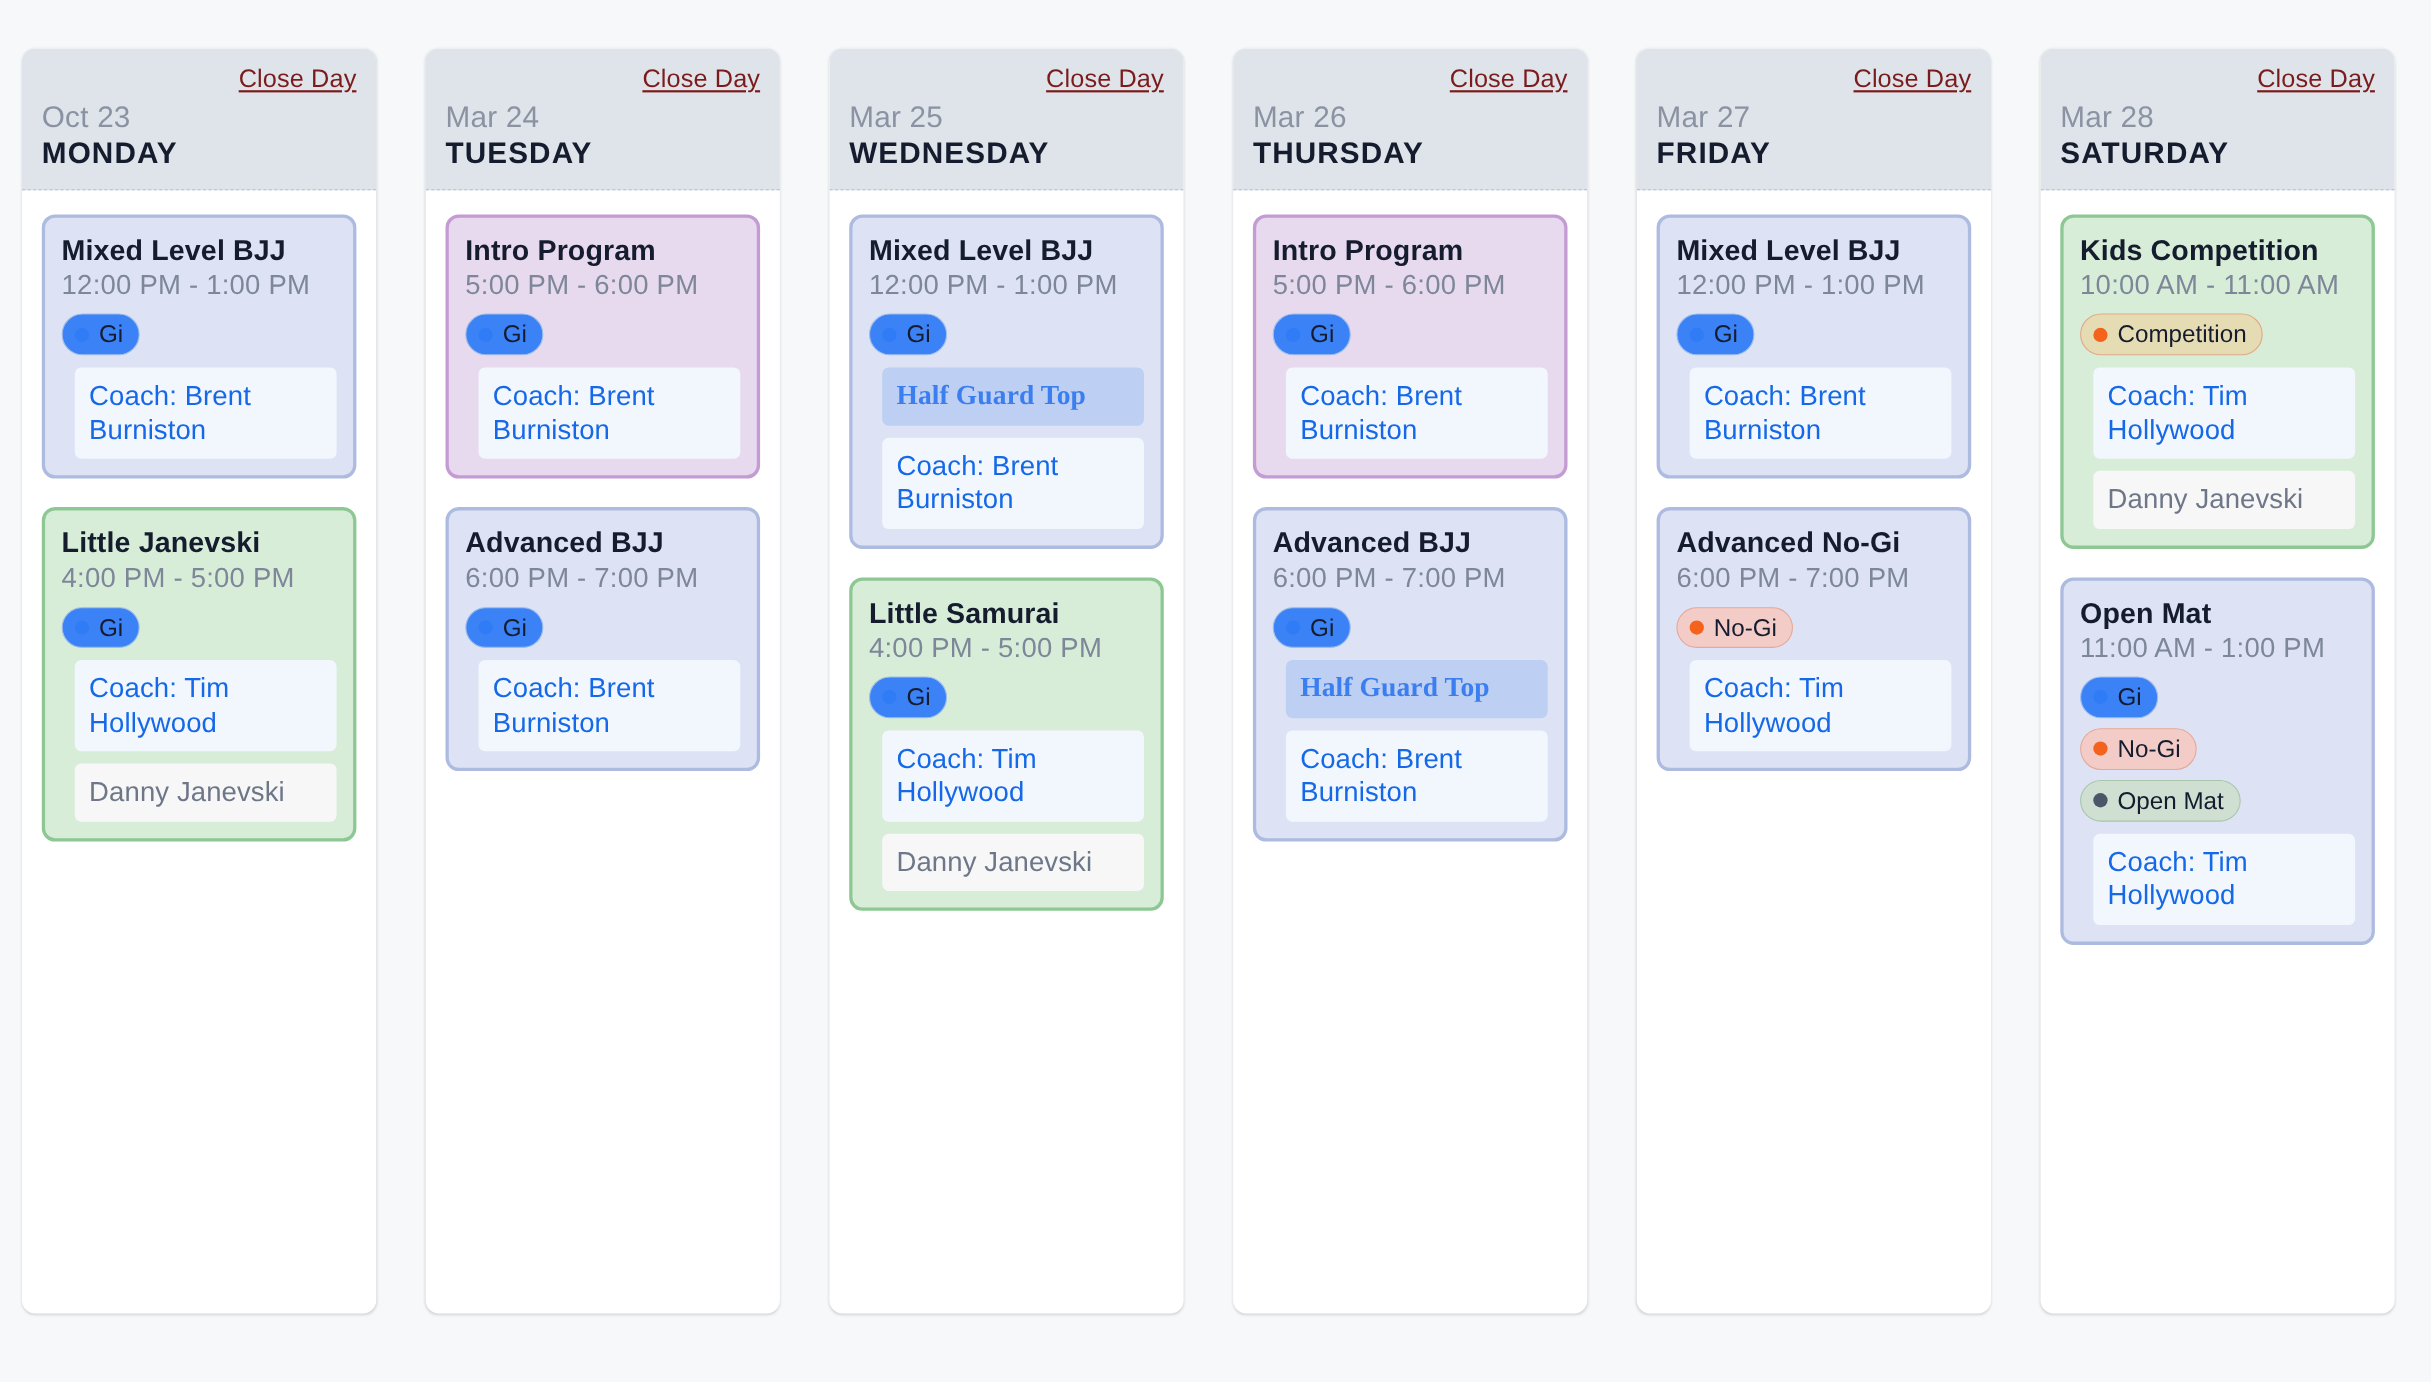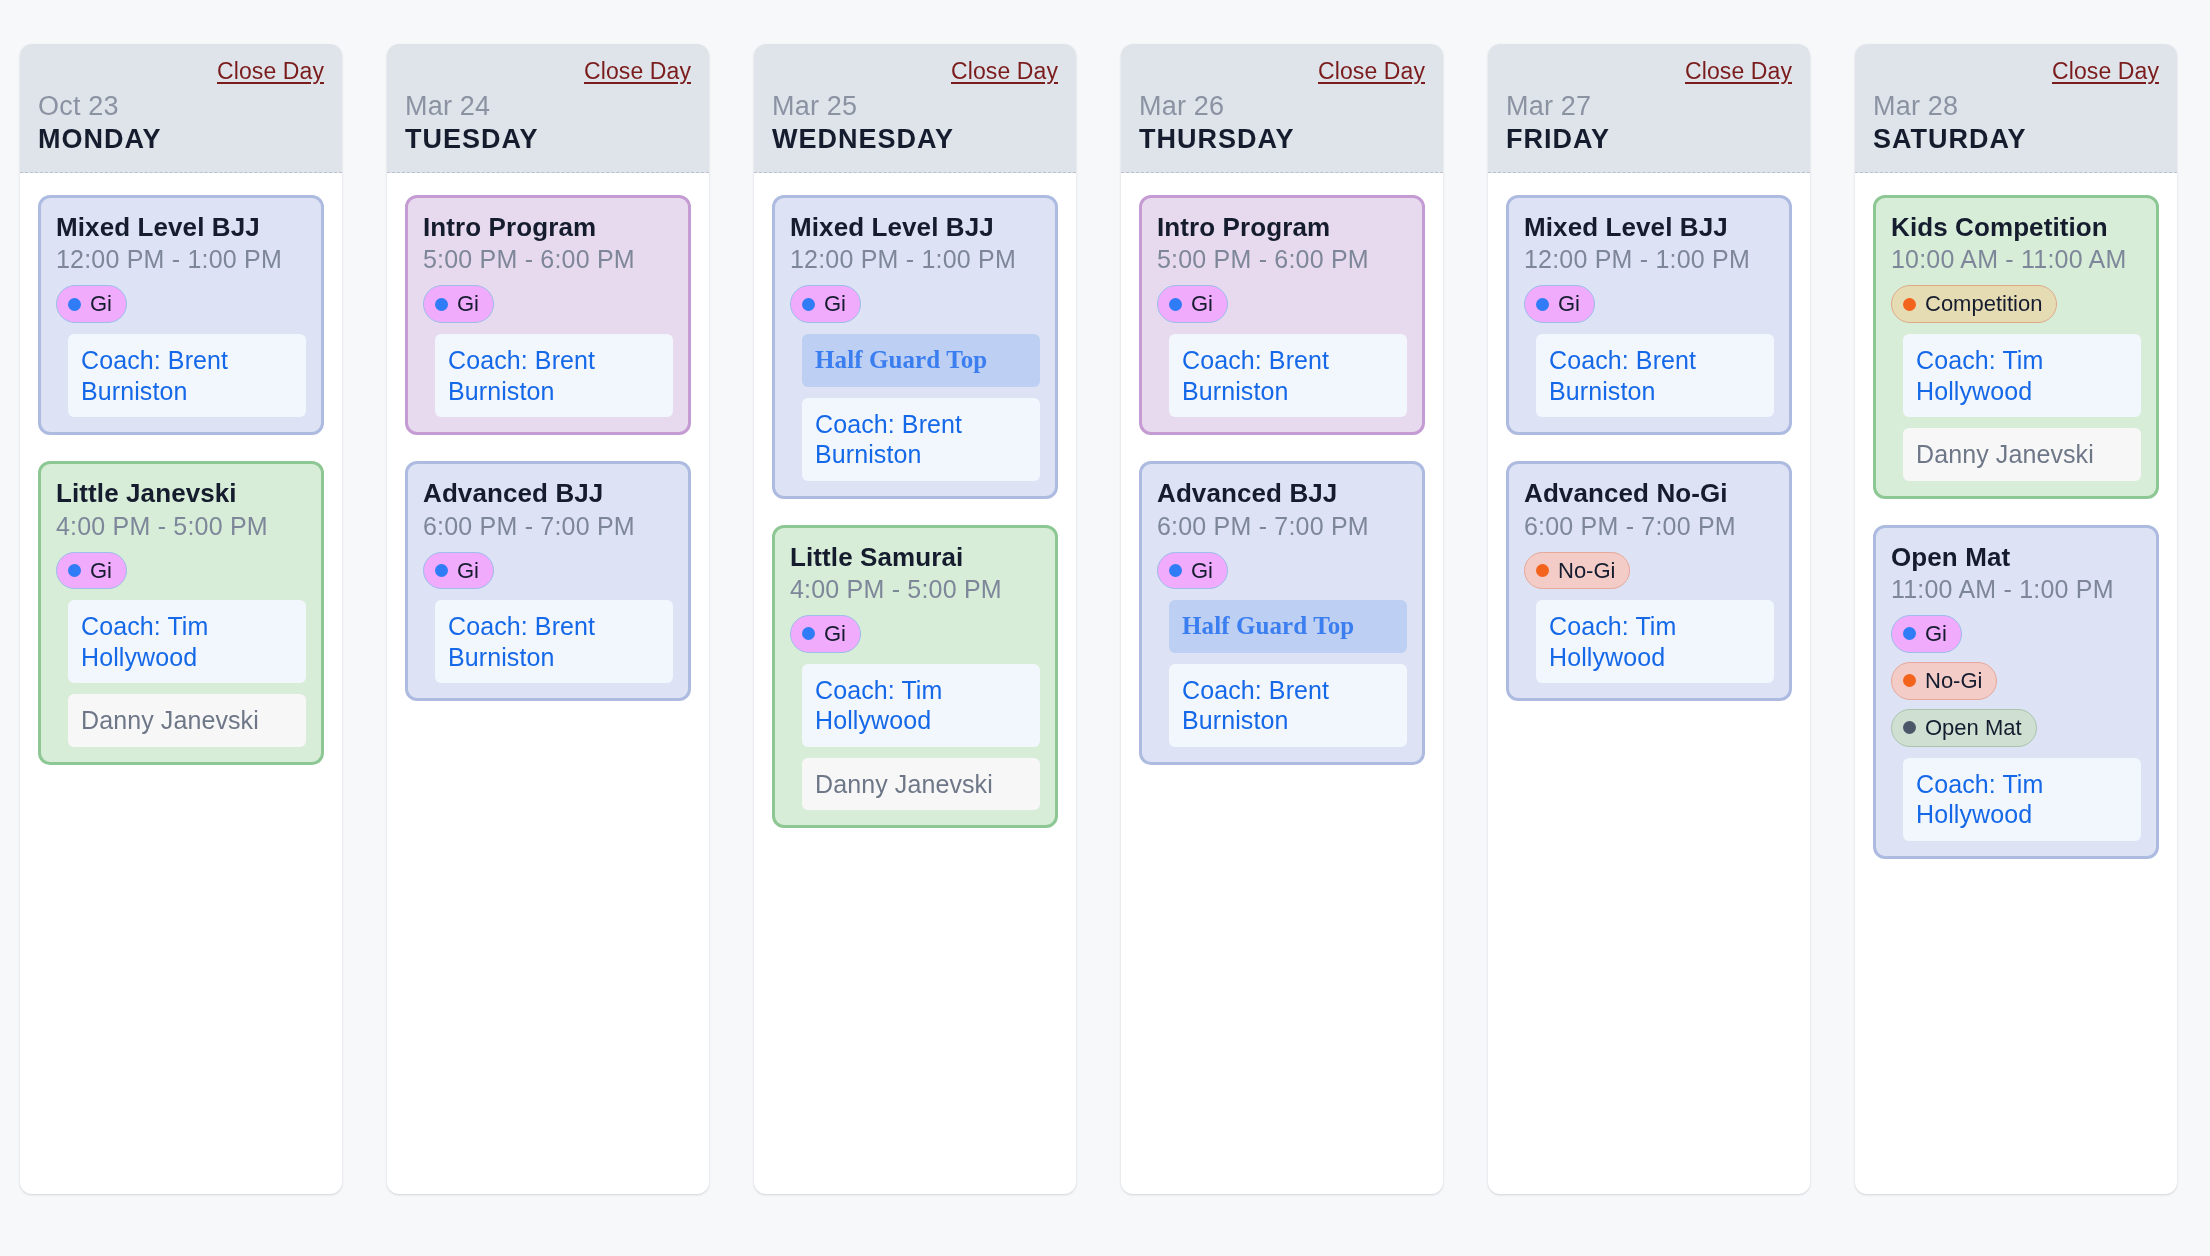--- a/index.html
+++ b/index.html
@@ -128,21 +128,21 @@
     white-space: nowrap;
   }
 
   .tag-pill .dot {
     width: 13px;
     height: 13px;
     border-radius: 50%;
     flex: 0 0 13px;
   }
 
-  .tag-pill.tag-gi       { background:#f0abfc; border-color:#9dbdea; }
+  .tag-pill.tag-gi       { background:#3b82f6; border-color:#9dbdea; }
   .tag-pill.tag-gi .dot  { background:#2f7cf6; }
 
   .tag-pill.tag-nogi      { background:#f3ccc8; border-color:#e6a898; }
   .tag-pill.tag-nogi .dot { background:#f4631c; }
 
   .tag-pill.tag-openmat      { background:#cfdfd2; border-color:#a8c5ac; }
   .tag-pill.tag-openmat .dot { background:#4b5768; }
 
   .tag-pill.tag-competition      { background:#e6dcb4; border-color:#dfa987; }
   .tag-pill.tag-competition .dot { background:#f4631c; }

